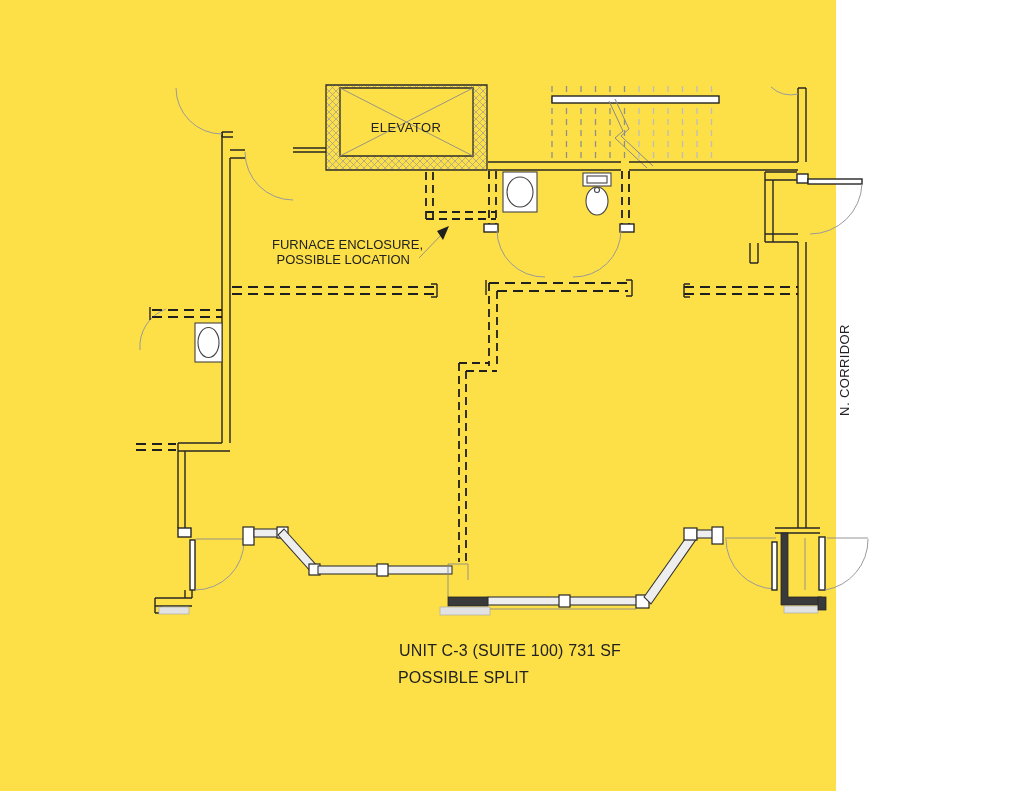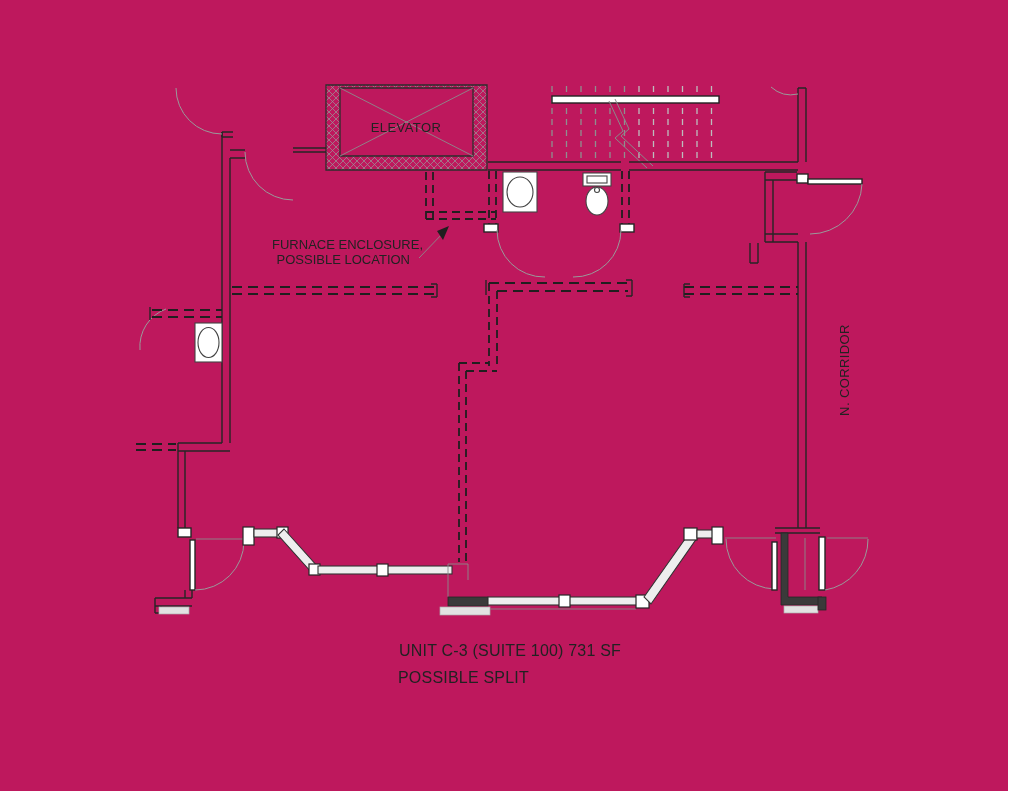--- a/index.html
+++ b/index.html
@@ -1,17 +1,17 @@
 <!DOCTYPE html>
 <html><head>
 <meta charset="utf-8">
 <style>
   html,body{margin:0;padding:0;background:#ffffff;}
   body{width:1024px;height:791px;overflow:hidden;}
-  .plan-wrap{width:1008px;height:791px;background:#be185d;}
+  .plan-wrap{width:836px;height:791px;background:#fde047;}
   svg{display:block;}
   svg text{font-family:"Liberation Sans", sans-serif;fill:#222222;}
   .lbl{font-size:13px;letter-spacing:0.4px;}
   .lbl-note{font-size:13px;}
   .title-lbl{font-size:16px;letter-spacing:0.2px;}
   .w   {stroke:#262626;stroke-width:1.4;fill:none;stroke-linecap:butt;}
   .wthk{stroke:#262626;stroke-width:1.4;fill:#ffffff;}
   .dk  {fill:#3a3a3a;stroke:#262626;stroke-width:0.8;}
   .dash{stroke:#1f1f1f;stroke-width:1.8;fill:none;stroke-dasharray:8 5;}
   .dash2{stroke:#1f1f1f;stroke-width:1.8;fill:none;stroke-dasharray:10 6;}

